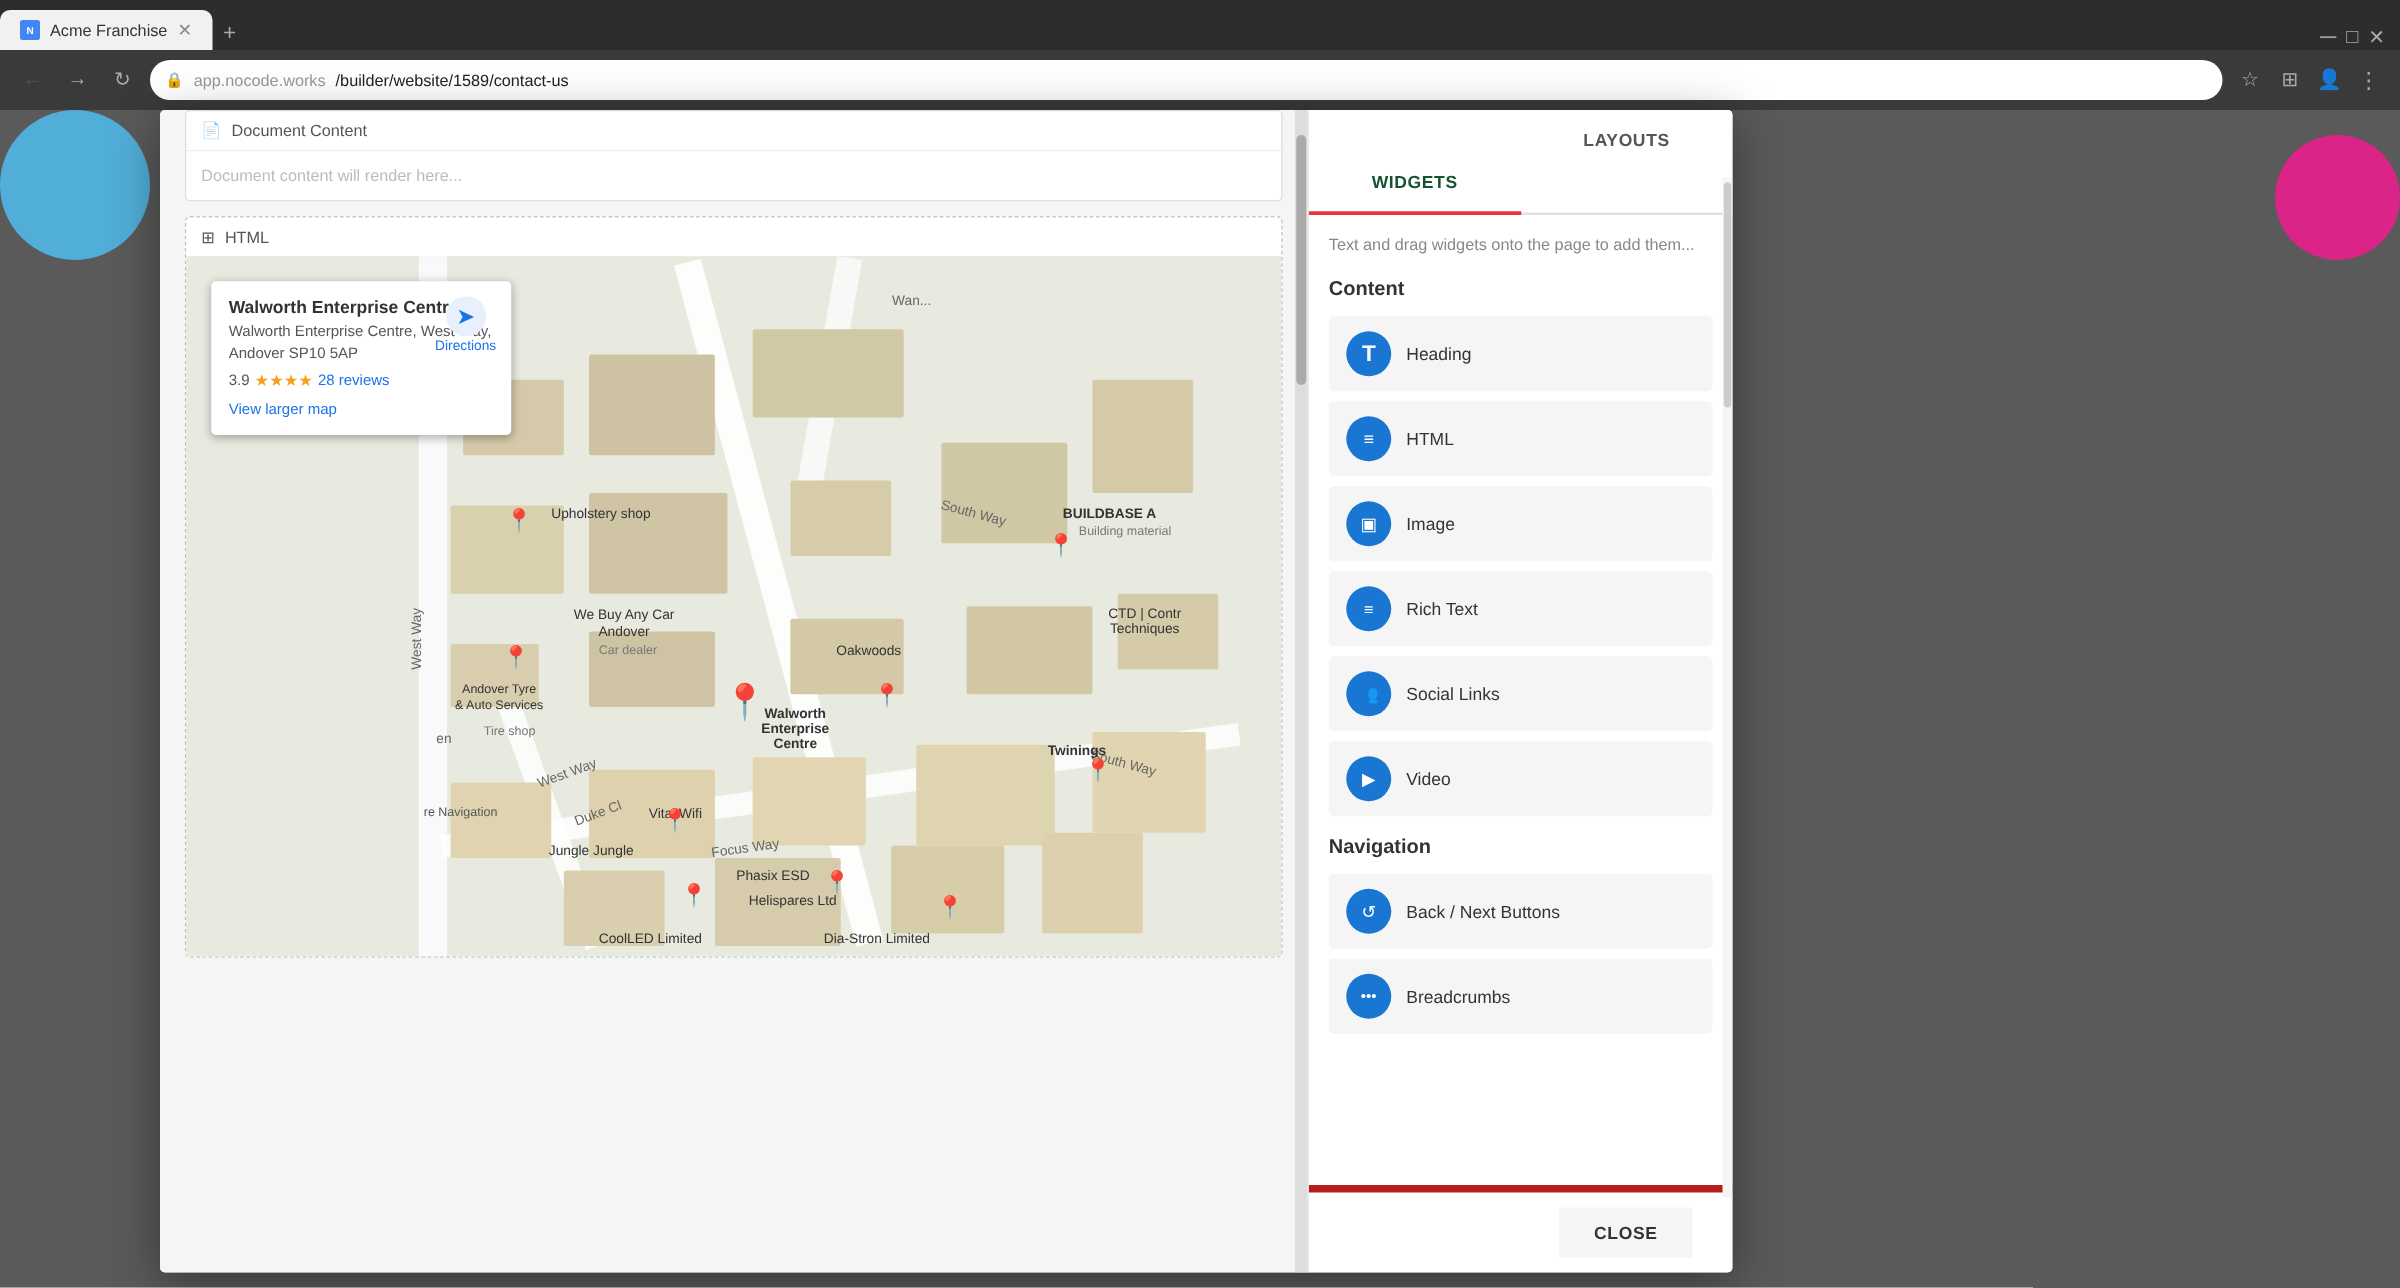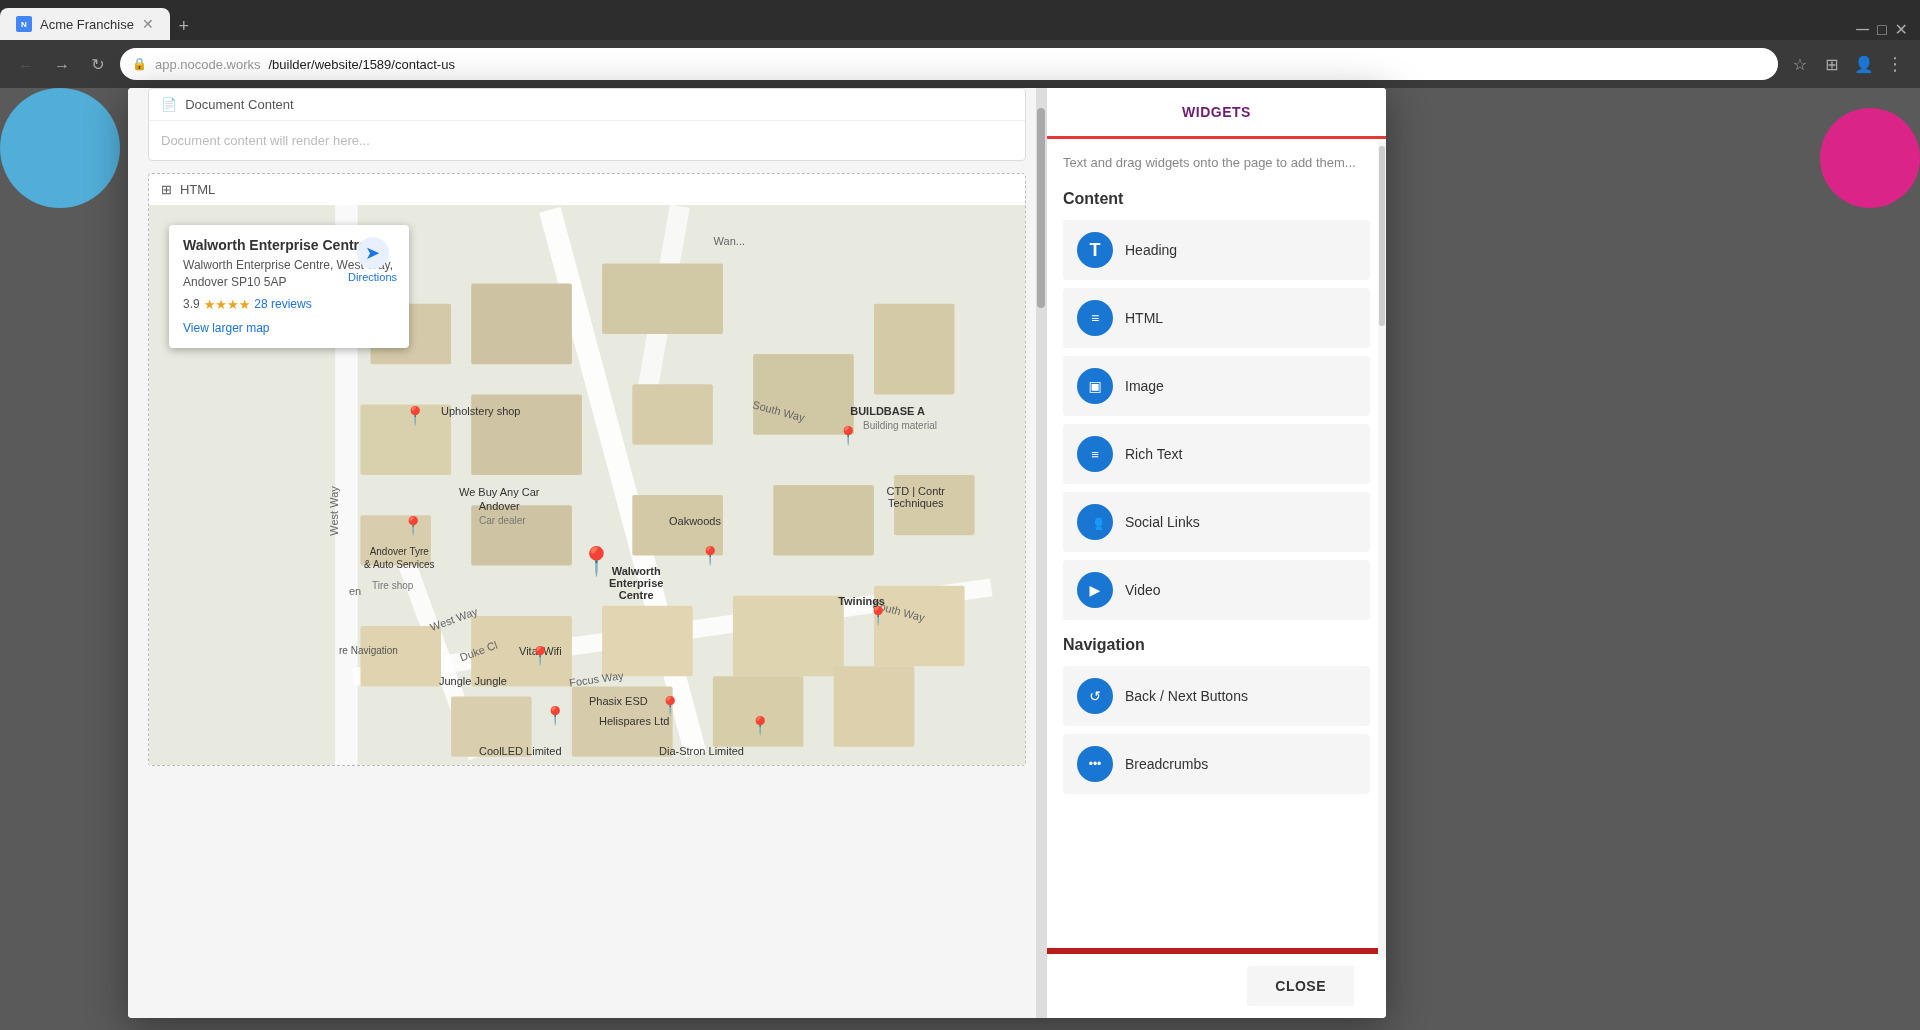--- a/index.html
+++ b/index.html
@@ -335,23 +335,24 @@
       flex: 1;
       text-align: center;
       padding: 16px 0;
       font-size: 14px;
       font-weight: 600;
       color: #555;
       cursor: pointer;
       letter-spacing: 0.5px;
     }
     .right-panel-tab.active {
-      color: #701a75;
+      color: #14532d;
       border-bottom: 3px solid #e53935;
       margin-bottom: -2px;
+      margin-top: 33px;
     }
     .right-panel-content {
       flex: 1;
       overflow-y: auto;
       padding: 16px;
     }
     .right-panel-hint {
       font-size: 13px;
       color: #888;
       margin-bottom: 20px;
@@ -545,21 +546,21 @@
             <div class="map-road-label" style="left:420px;bottom:80px;transform:rotate(-8deg)">Focus Way</div>
             <div class="map-road-label" style="left:280px;bottom:140px;transform:rotate(-20deg)">West Way</div>
             <div class="map-road-label" style="right:280px;top:30px;">Wan...</div>
             <div class="map-road-label" style="left:310px;top:440px;transform:rotate(-20deg)">Duke Cl</div>
 
             <div class="map-business-label" style="left:200px;top:380px;font-size:11px;color:#666;">en</div>
             <div class="map-business-label" style="left:260px;top:200px;font-size:11px;color:#333;padding-left:32px;">Upholstery shop</div>
             <div class="map-business-label" style="left:310px;top:280px;font-size:11px;color:#333;line-height:1.3;">We Buy Any Car<br>Andover</div>
             <div class="map-business-label" style="left:330px;top:310px;font-size:10px;color:#777;">Car dealer</div>
             <div class="map-business-label" style="left:215px;top:340px;font-size:10px;color:#333;line-height:1.3;">Andover Tyre<br>&amp; Auto Services</div>
-            <div class="map-business-label" style="left:223px;top:375px;font-size:10px;color:#777;">Tire shop</div>
+            <div class="map-business-label" style="left:238px;top:375px;font-size:10px;color:#777;">Tire shop</div>
             <div class="map-business-label" style="left:190px;top:440px;font-size:10px;color:#555;">re Navigation</div>
             <div class="map-business-label" style="left:520px;top:310px;font-size:11px;color:#333;">Oakwoods</div>
             <div class="map-business-label" style="right:100px;top:200px;font-size:11px;color:#333;font-weight:bold;">BUILDBASE A</div>
             <div class="map-business-label" style="right:88px;top:215px;font-size:10px;color:#777;">Building material</div>
             <div class="map-business-label" style="right:80px;top:280px;font-size:11px;color:#333;">CTD | Contr<br>Techniques</div>
             <div class="map-business-label" style="left:460px;top:360px;font-size:11px;color:#333;font-weight:700;">Walworth<br>Enterprise<br>Centre</div>
             <div class="map-business-label" style="left:370px;top:440px;font-size:11px;color:#333;">Vital Wifi</div>
             <div class="map-business-label" style="left:290px;top:470px;font-size:11px;color:#333;">Jungle Jungle</div>
             <div class="map-business-label" style="right:140px;top:390px;font-size:11px;color:#333;font-weight:bold;">Twinings</div>
             <div class="map-business-label" style="left:440px;top:490px;font-size:11px;color:#333;">Phasix ESD</div>
@@ -579,20 +580,21 @@
 
             <div class="map-pin-red" style="left:430px;top:340px;font-size:28px;color:#ea4335;">📍</div>
           </div>
         </div>
       </div>
     </div>
 
     <div class="right-panel" style="position:relative;">
       <div class="right-panel-tabs">
         <div class="right-panel-tab active">WIDGETS</div>
+        <div class="right-panel-tab">LAYOUTS</div>
       </div>
       <div class="right-panel-content">
         <div class="right-panel-hint">Text and drag widgets onto the page to add them...</div>
 
         <div class="widget-section-title">Content</div>
 
         <div class="widget-item">
           <div class="widget-icon-circle" style="font-size:18px;font-weight:bold;">T</div>
           <span>Heading</span>
         </div>

